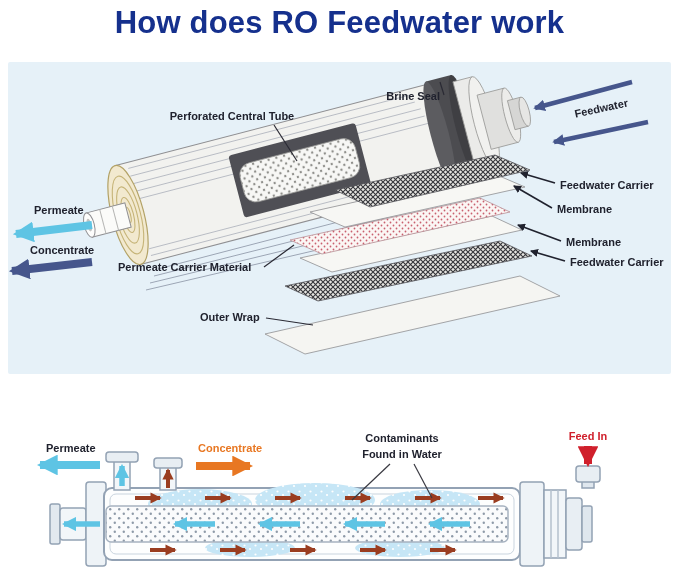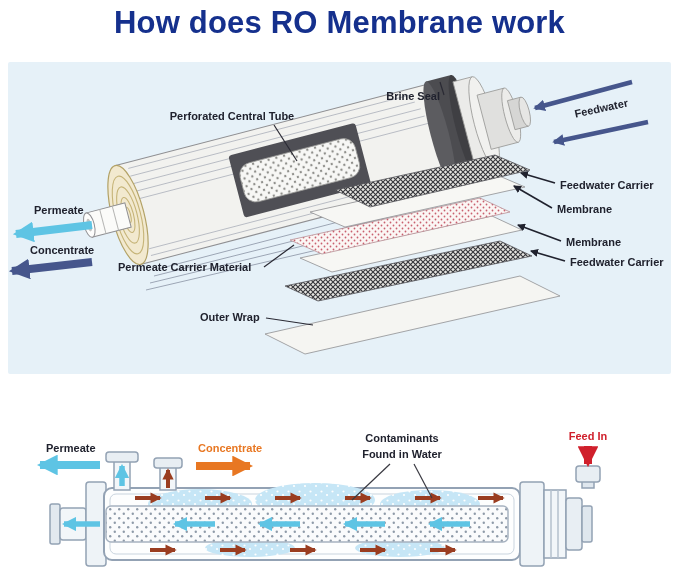--- a/index.html
+++ b/index.html
@@ -15,21 +15,21 @@
   .lbl-orange { fill:#e87722; }
   .lbl-red    { fill:#d0202c; }
   .leader { stroke:#2a2a34; stroke-width:1.2; fill:none; }
   .tagarrow { stroke:#20222e; stroke-width:1.6; fill:none; }
 </style>
 </head>
 <body>
 
 <div class="canvas">
 
-  <div class="title">How does RO Membrane work</div>
+  <div class="title">How does RO Feedwater work</div>
 
   <svg class="panel-svg" width="663" height="312" viewBox="0 0 663 312">
     <defs>
       <pattern id="t-mesh" width="5" height="5" patternUnits="userSpaceOnUse">
         <rect width="5" height="5" fill="#e6e6e2"></rect>
         <path d="M0 0 L5 5 M5 0 L0 5" stroke="#35353a" stroke-width="1.1"></path>
       </pattern>
       <pattern id="t-pink" width="6" height="6" patternUnits="userSpaceOnUse">
         <rect width="6" height="6" fill="#fbf6f4"></rect>
         <circle cx="1.5" cy="1.5" r="0.9" fill="#c9606e"></circle>

